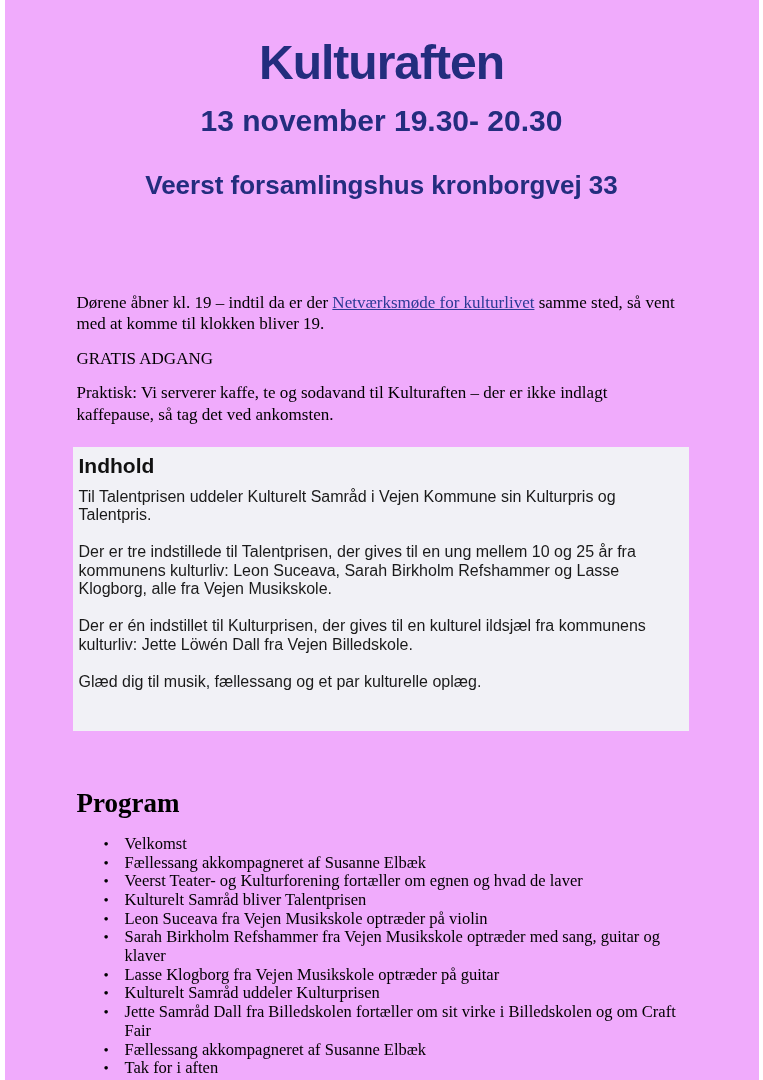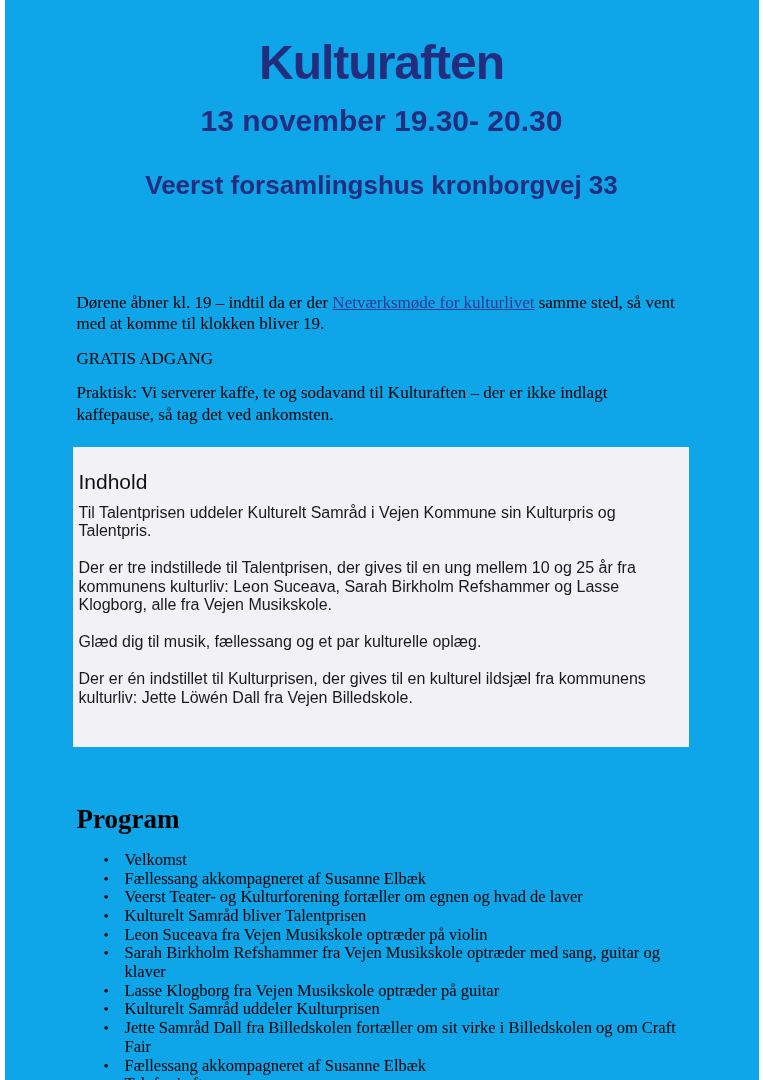--- a/index.html
+++ b/index.html
@@ -3,21 +3,21 @@
 <meta charset="utf-8">
 <style>
   :root{
     --navy:#232d7e;
     --link:#2b3a94;
     --box-bg:#f1f1f6;
   }
   *{box-sizing:border-box;}
   html,body{margin:0;padding:0;background:#fff;}
   .page{
-    width:754px;height:1080px;margin:0 auto;background:#0ea5e9;
+    width:754px;height:1080px;margin:0 auto;background:#f0abfc;
     overflow:hidden;position:relative;
     font-family:"Liberation Serif", serif;color:#000;
   }
   
   .masthead{
     text-align:center;padding-top:38px;
     font-family:"Liberation Sans", sans-serif;
     font-weight:bold;color:var(--navy);
   }
   .masthead h1{font-size:48px;line-height:1.05;margin:0;letter-spacing:-1px;}
@@ -32,22 +32,22 @@
   .intro a{color:var(--link);text-decoration:underline;cursor:pointer;}
   
   .indhold-box{
     margin:22px 70px 0 68px;
     background:var(--box-bg);
     padding:6px 10px 40px 6px;
     font-family:"Liberation Sans", sans-serif;
     font-size:16px;line-height:18.5px;color:#1a1a1a;
   }
   .indhold-box h2{
-    font-size:21px;line-height:1.2;margin:16px 0 9px 0;
-    font-weight:normal;color:#111;
+    font-size:21px;line-height:1.2;margin:0 0 9px 0;
+    font-weight:bold;color:#111;
   }
   .indhold-box p{margin:0 0 18.5px 0;}
   .indhold-box p:last-child{margin-bottom:0;}
   
   .program{margin:58px 73px 0 68px;}
   .program h2{
     font-family:"Liberation Serif", serif;
     font-size:27px;line-height:1.1;margin:4px;font-weight:bold;color:#000;
   }
   .program ul{
@@ -76,22 +76,22 @@
   <section class="intro">
     <p><span>Dørene åbner kl. 19 – indtil da er der </span><a href="#">Netværksmøde for kulturlivet</a><span> samme sted, så vent med at komme til klokken bliver 19.</span></p>
     <p>GRATIS ADGANG</p>
     <p>Praktisk: Vi serverer kaffe, te og sodavand til Kulturaften – der er ikke indlagt kaffepause, så tag det ved ankomsten.</p>
   </section>
 
   <section class="indhold-box">
     <h2>Indhold</h2>
     <p>Til Talentprisen uddeler Kulturelt Samråd i Vejen Kommune sin Kulturpris og Talentpris.</p>
     <p>Der er tre indstillede til Talentprisen, der gives til en ung mellem 10 og 25 år fra kommunens kulturliv: Leon Suceava, Sarah Birkholm Refshammer og Lasse Klogborg, alle fra Vejen Musikskole.</p>
+    <p>Der er én indstillet til Kulturprisen, der gives til en kulturel ildsjæl fra kommunens kulturliv: Jette Löwén Dall fra Vejen Billedskole.</p>
     <p>Glæd dig til musik, fællessang og et par kulturelle oplæg.</p>
-    <p>Der er én indstillet til Kulturprisen, der gives til en kulturel ildsjæl fra kommunens kulturliv: Jette Löwén Dall fra Vejen Billedskole.</p>
   </section>
 
   <section class="program">
     <h2>Program</h2>
     <ul>
       <li>Velkomst</li>
       <li>Fællessang akkompagneret af Susanne Elbæk</li>
       <li>Veerst Teater- og Kulturforening fortæller om egnen og hvad de laver</li>
       <li>Kulturelt Samråd bliver Talentprisen</li>
       <li>Leon Suceava fra Vejen Musikskole optræder på violin</li>

